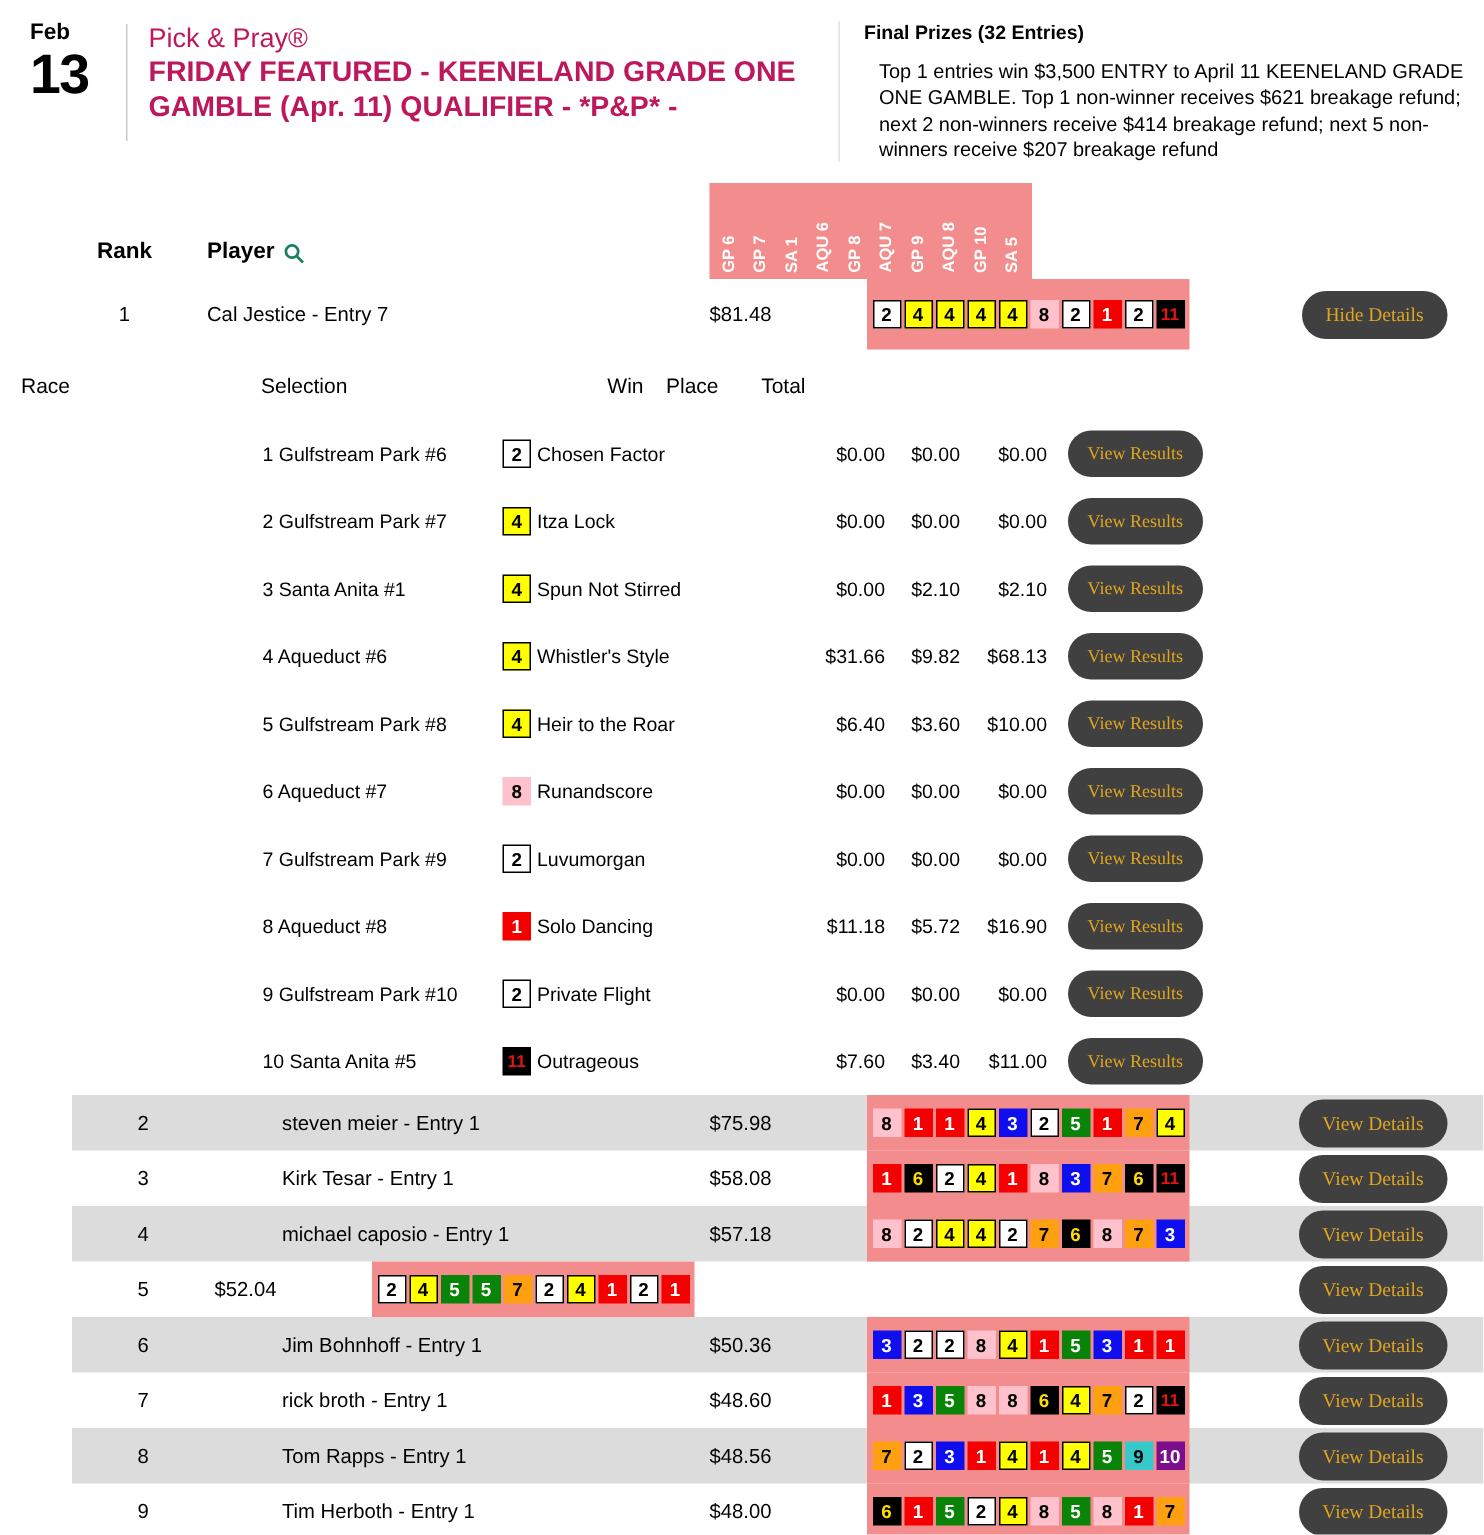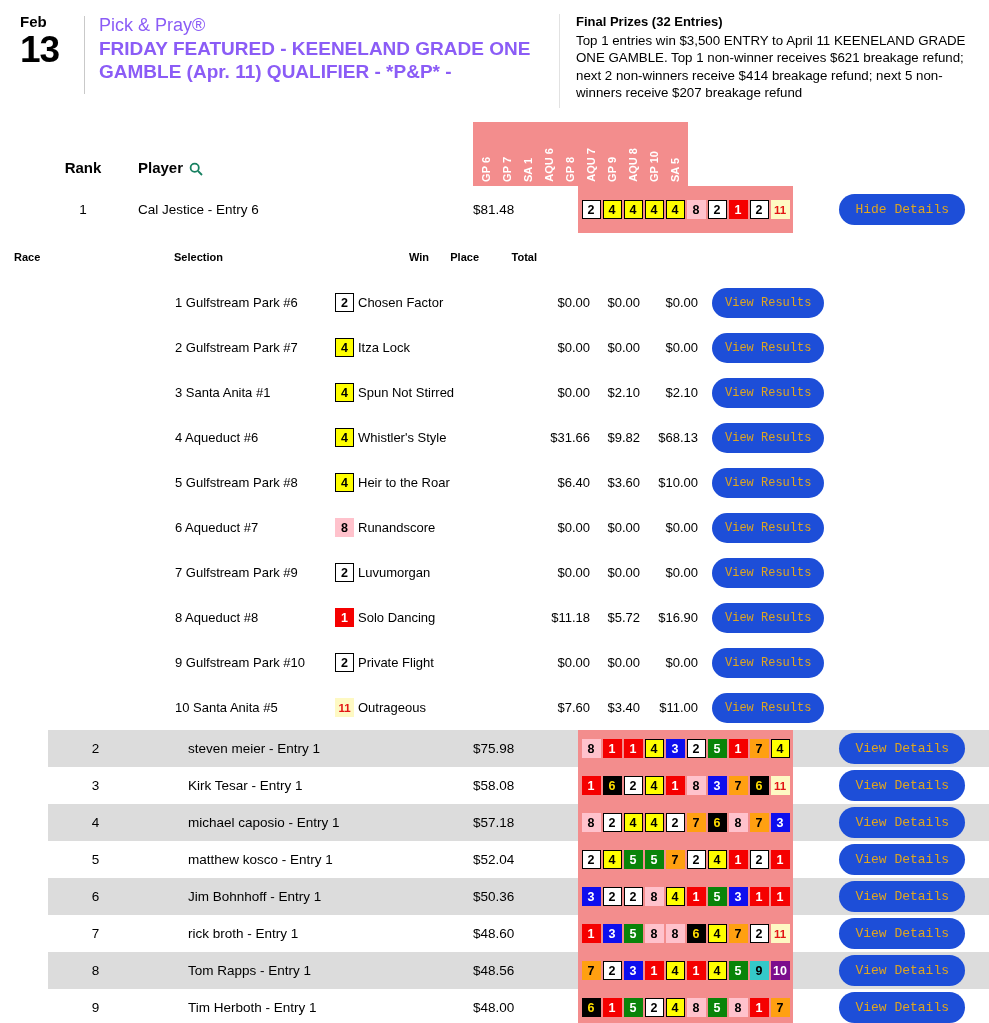--- a/index.html
+++ b/index.html
@@ -6,26 +6,26 @@
   body{
     width:989px;height:1023px;overflow:hidden;background:#fff;
     font-family:"Liberation Sans",sans-serif;color:#000;position:relative;
   }
   
   .top{display:flex;padding:14px 0 0 20px;height:108px;box-sizing:border-box;}
   .dateblock{width:52px;text-align:left;flex:0 0 auto;}
   .date-month{font-size:15px;font-weight:bold;line-height:1.1;}
   .date-day{font-size:37px;font-weight:bold;line-height:1.0;letter-spacing:-1px;}
   .vdiv{width:1px;background:#c9c9c9;margin:2px 0 0 12px;height:78px;flex:0 0 auto;}
-  .titleblock{margin-left:14px;width:442px;color:#8b5cf6;flex:0 0 auto;}
+  .titleblock{margin-left:14px;width:442px;color:#be185d;flex:0 0 auto;}
   .contest-type{font-size:18px;line-height:1.25;}
   .contest-title{font-size:19px;font-weight:bold;line-height:1.25;}
   .prizeblock{margin-left:18px;border-left:1px solid #e2e2e2;padding-left:16px;width:412px;flex:0 0 auto;}
   .prizes-title{font-size:13px;font-weight:bold;margin:0 0 3px 0;}
-  .prizes-text{font-size:13.3px;line-height:1.3;margin:0;}
+  .prizes-text{font-size:13.3px;line-height:1.3;margin:10px;}
   
   .lb-header,.lb-row{display:flex;align-items:center;margin-left:48px;}
   .c-rank{width:70px;text-align:center;flex:0 0 auto;}
   .c-player{width:355px;padding-left:20px;box-sizing:border-box;flex:0 0 auto;display:flex;align-items:center;gap:6px;}
   .c-earn{width:105px;flex:0 0 auto;}
   .c-tiles{width:215px;flex:0 0 auto;display:flex;justify-content:center;align-items:center;gap:2px;height:100%;}
   .c-btn{flex:1;display:flex;justify-content:flex-end;padding-right:24px;box-sizing:border-box;}
   .salmon{background:#F38D8D;}
   .lb-header{height:64px;margin-top:14px;font-size:15px;font-weight:bold;align-items:stretch;}
   .lb-header .c-rank,.lb-header .c-player,.lb-header .c-earn{display:flex;align-items:flex-end;padding-bottom:10px;}
@@ -45,28 +45,28 @@
   .c1{background:#f50000;color:#fff;}
   .c2{background:#fff;color:#000;border:1.5px solid #000;}
   .c3{background:#0e0eee;color:#fff;}
   .c4{background:#ffff00;color:#000;border:1px solid #000;}
   .c5{background:#098409;color:#fff;}
   .c6{background:#000;color:#ffdd00;}
   .c7{background:#ffa011;color:#000;}
   .c8{background:#ffc2cc;color:#000;}
   .c9{background:#35c9c9;color:#000;}
   .c10{background:#7c0d8d;color:#fff;}
-  .c11{background:#fef9c3;color:#e21414;font-size:11.5px;}
-  
-  .pill{background:#1d4ed8;color:#DFA520;border:none;border-radius:17px;cursor:pointer;
-        font-family:Liberation Mono, monospace;font-size:13px;padding:8px 16px;}
+  .c11{background:#000000;color:#e21414;font-size:11.5px;}
+  
+  .pill{background:#404040;color:#DFA520;border:none;border-radius:17px;cursor:pointer;
+        font-family:Liberation Serif, serif;font-size:13px;padding:8px 16px;}
   .pill.small{font-size:12px;padding:8px 13px;}
   
   .dt-head,.dt-row{display:flex;align-items:center;padding-left:175px;box-sizing:border-box;}
-  .dt-head{height:47px;font-size:11px;font-weight:bold;padding-left:14px;}
+  .dt-head{height:47px;font-size:14px;font-weight:normal;padding-left:14px;}
   .dt-row{height:45px;font-size:13px;}
   .d-race{width:160px;flex:0 0 auto;}
   .d-sel{width:180px;flex:0 0 auto;display:flex;align-items:center;gap:4px;}
   .d-win{width:75px;text-align:right;flex:0 0 auto;}
   .d-place{width:50px;text-align:right;flex:0 0 auto;}
   .d-total{width:58px;text-align:right;flex:0 0 auto;}
   .d-btn{margin-left:14px;flex:0 0 auto;}
   .search-icon{display:inline-block;width:14px;height:14px;}
 </style>
 </head>
@@ -129,21 +129,21 @@
       </span>
       <span class="track-label">
         <span>SA 5</span>
       </span>
     </div>
   <div class="c-btn"></div>
 </div>
 
 <div class="lb-row row-main">
   <div class="c-rank">1</div>
-  <div class="c-player">Cal Jestice - Entry 6</div>
+  <div class="c-player">Cal Jestice - Entry 7</div>
   <div class="c-earn">$81.48</div>
   <div class="c-tiles salmon">
       <span class="tile c2">2</span>
       <span class="tile c4">4</span>
       <span class="tile c4">4</span>
       <span class="tile c4">4</span>
       <span class="tile c4">4</span>
       <span class="tile c8">8</span>
       <span class="tile c2">2</span>
       <span class="tile c1">1</span>
@@ -332,21 +332,20 @@
       <span class="tile c8">8</span>
       <span class="tile c7">7</span>
       <span class="tile c3">3</span>
     </div>
   <div class="c-btn">
       <button class="pill">View Details</button>
     </div>
 </div>
 <div class="lb-row row-b">
   <div class="c-rank">5</div>
-  <div class="c-player">matthew kosco - Entry 1</div>
   <div class="c-earn">$52.04</div>
   <div class="c-tiles salmon">
       <span class="tile c2">2</span>
       <span class="tile c4">4</span>
       <span class="tile c5">5</span>
       <span class="tile c5">5</span>
       <span class="tile c7">7</span>
       <span class="tile c2">2</span>
       <span class="tile c4">4</span>
       <span class="tile c1">1</span>

